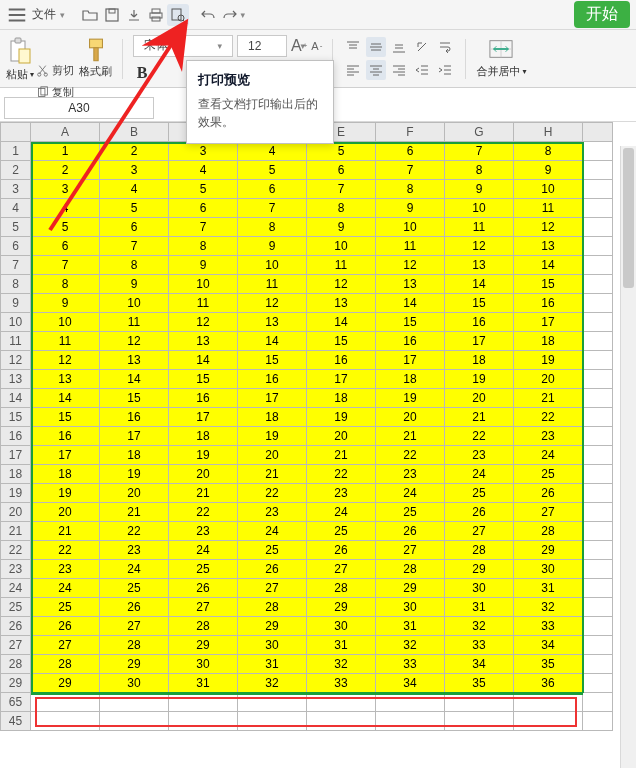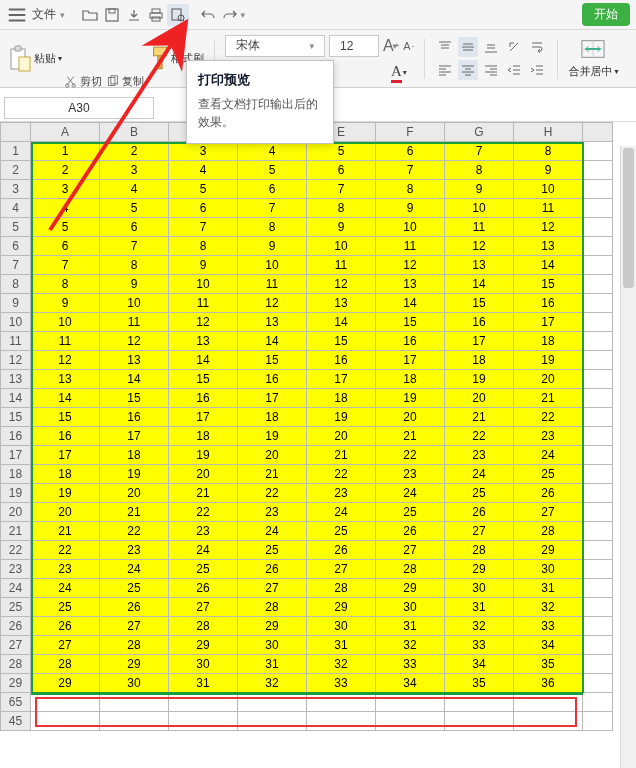--- a/index.html
+++ b/index.html
@@ -29,44 +29,44 @@
   .topbar .file-label { margin: 0 4px; color:#444; }
   .topbar .dd { font-size:9px; color:#888; margin-right:6px;}
   .topbar .sep { width:8px; }
   .topbar .tb-icon svg { width:16px;height:16px; }
   .topbar .tb-icon.hover { background:#dfe6ee; border-radius:3px; }
   .start-btn {
     margin-left:auto;
     background:#3cb043; color:#fff;
     border-radius:4px;
     padding:3px 12px;
-    font-size:12px;
+    font-size:16px;
   }
   
   .ribbon {
     background:#f5f5f5;
     height:58px;
     display:flex;
     align-items:center;
     border-bottom:1px solid #d0d0d0;
     padding:0 6px;
     gap:6px;
   }
   .rib-group { display:flex; align-items:center; gap:2px; }
   .rib-divider { width:1px; height:40px; background:#d9d9d9; margin:0 4px;}
   .clipboard-icon {
     width:28px;height:32px;
     display:flex;align-items:center;justify-content:center;
   }
   .clipboard-icon svg { width:24px;height:28px; }
-  .paste-col { display:flex; align-items:center; gap:0;}
+  .paste-col { display:flex; flex-direction:column; align-items:center; gap:0;}
   .paste-label { font-size:11px; color:#333; display:flex;align-items:center;gap:2px;}
   .small-btn { display:flex;align-items:center;gap:3px;color:#444;font-size:11px;height:18px;}
   .small-btn svg{width:13px;height:13px;}
-  .two-row { display:flex;flex-direction:row;justify-content:center;gap:4px;margin-top:46px;}
+  .two-row { display:flex;flex-direction:column;justify-content:center;gap:4px;margin-top:46px;}
   .font-sel, .size-sel {
     border:1px solid #c9c9c9;background:#fff;height:22px;
     display:flex;align-items:center;padding:0 10px;font-size:12px;color:#444;gap:39px;
   }
   .font-sel{width:100px;}
   .size-sel{width:50px;}
   .sel-dd{margin-left:auto;font-size:9px;color:#888;}
   .font-row{display:flex;align-items:center;gap:4px;}
   .aa{font-size:14px;color:#666;display:flex;align-items:center;gap:1px;}
   .aa .big{font-size:16px;} .aa .small{font-size:11px;}

